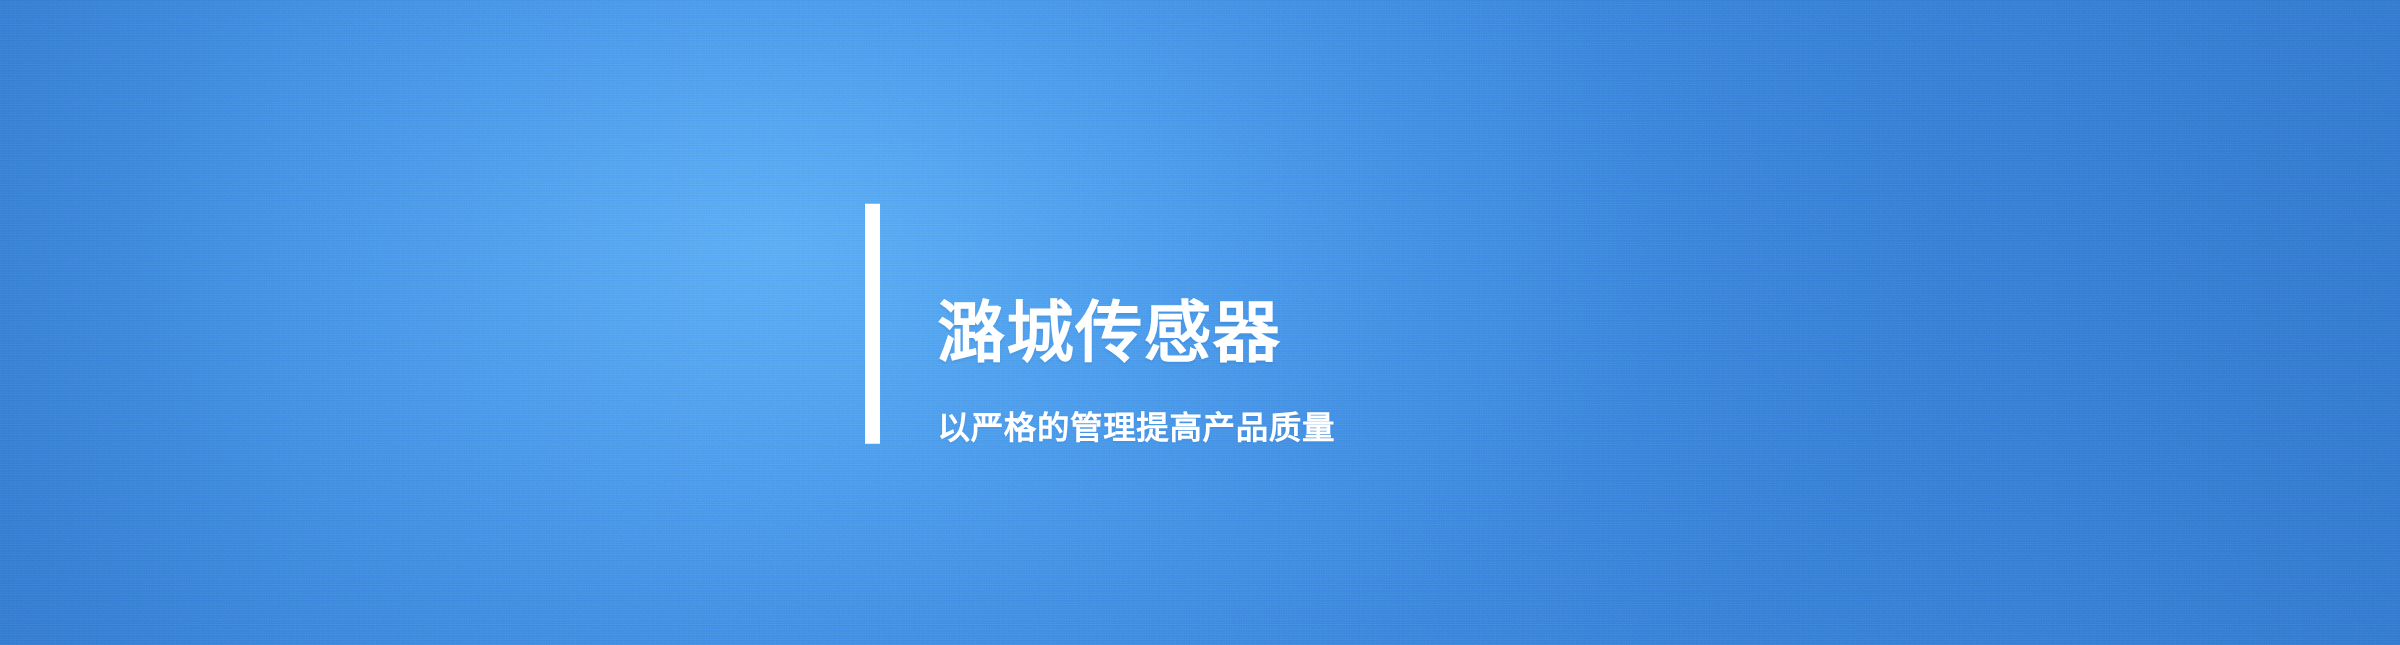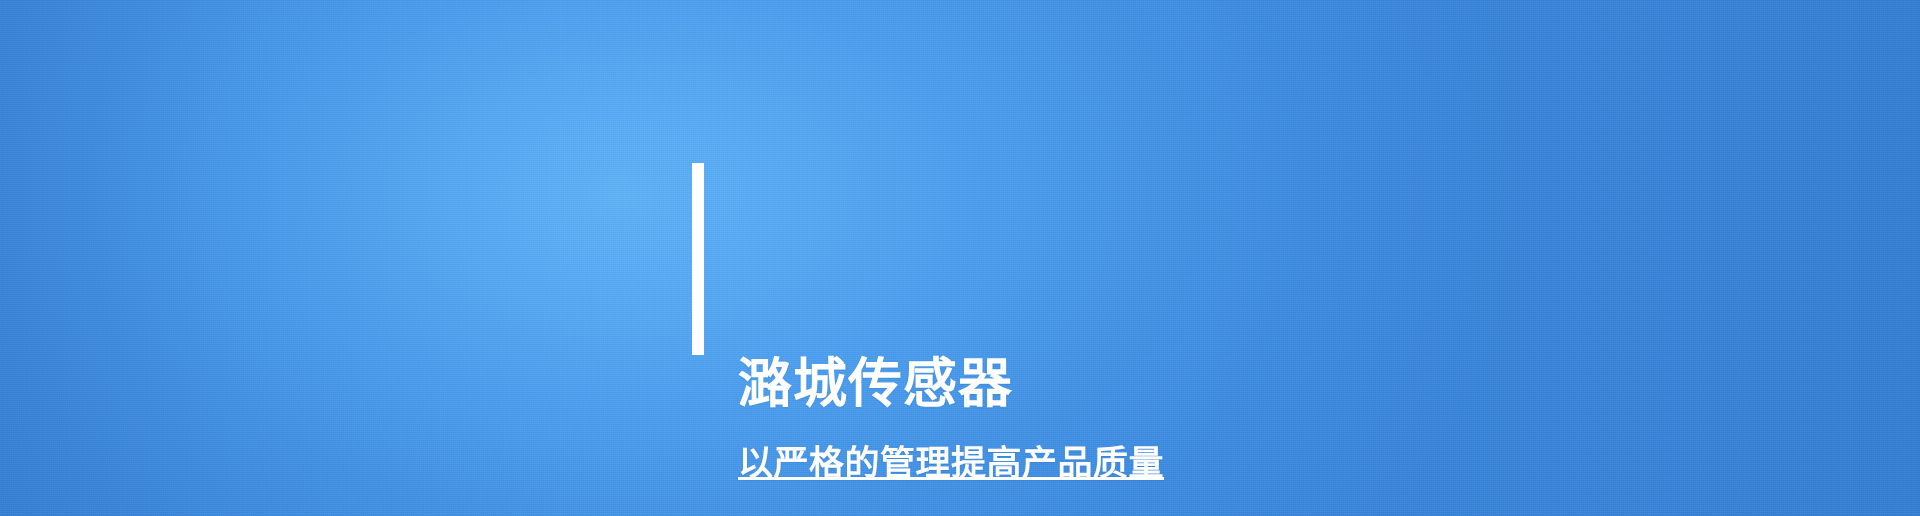--- a/index.html
+++ b/index.html
@@ -60,22 +60,21 @@
         rgba(25,85,160,0.00) 62%,
         rgba(25,85,160,0.06) 85%,
         rgba(25,85,160,0.14) 100%);
   }
 
   .hero {
     position: absolute;
     left: 692px;
     top: 163px;
     display: flex;
-    align-items: flex-start;
-    flex-direction: column;
+    align-items: flex-end;
   }
 
   .hero__bar {
     width: 12px;
     height: 192px;
     background: #ffffff;
     flex: 0 0 auto;
   }
 
   .hero__text {
@@ -91,27 +90,26 @@
     font-size: 54px;
     font-weight: 700;
     line-height: 1.04;
     letter-spacing: 1px;
     white-space: nowrap;
     text-shadow: 0 1px 2px rgba(20,70,140,0.12);
   }
 
   .hero__subline {
     color: #ffffff;
-    font-size: 35px;
+    font-size: 26px;
     font-weight: 700;
     line-height: 1;
     letter-spacing: 0.5px;
     white-space: nowrap;
     text-shadow: 0 1px 2px rgba(20,70,140,0.10);
-    text-decoration: underline;
   }
 
   .hero__subline--1 { margin-top: 34px; }
   .hero__subline--2 { margin-top: 26px; }
 </style>
 </head>
 <body>
 
 <div class="banner">
 

